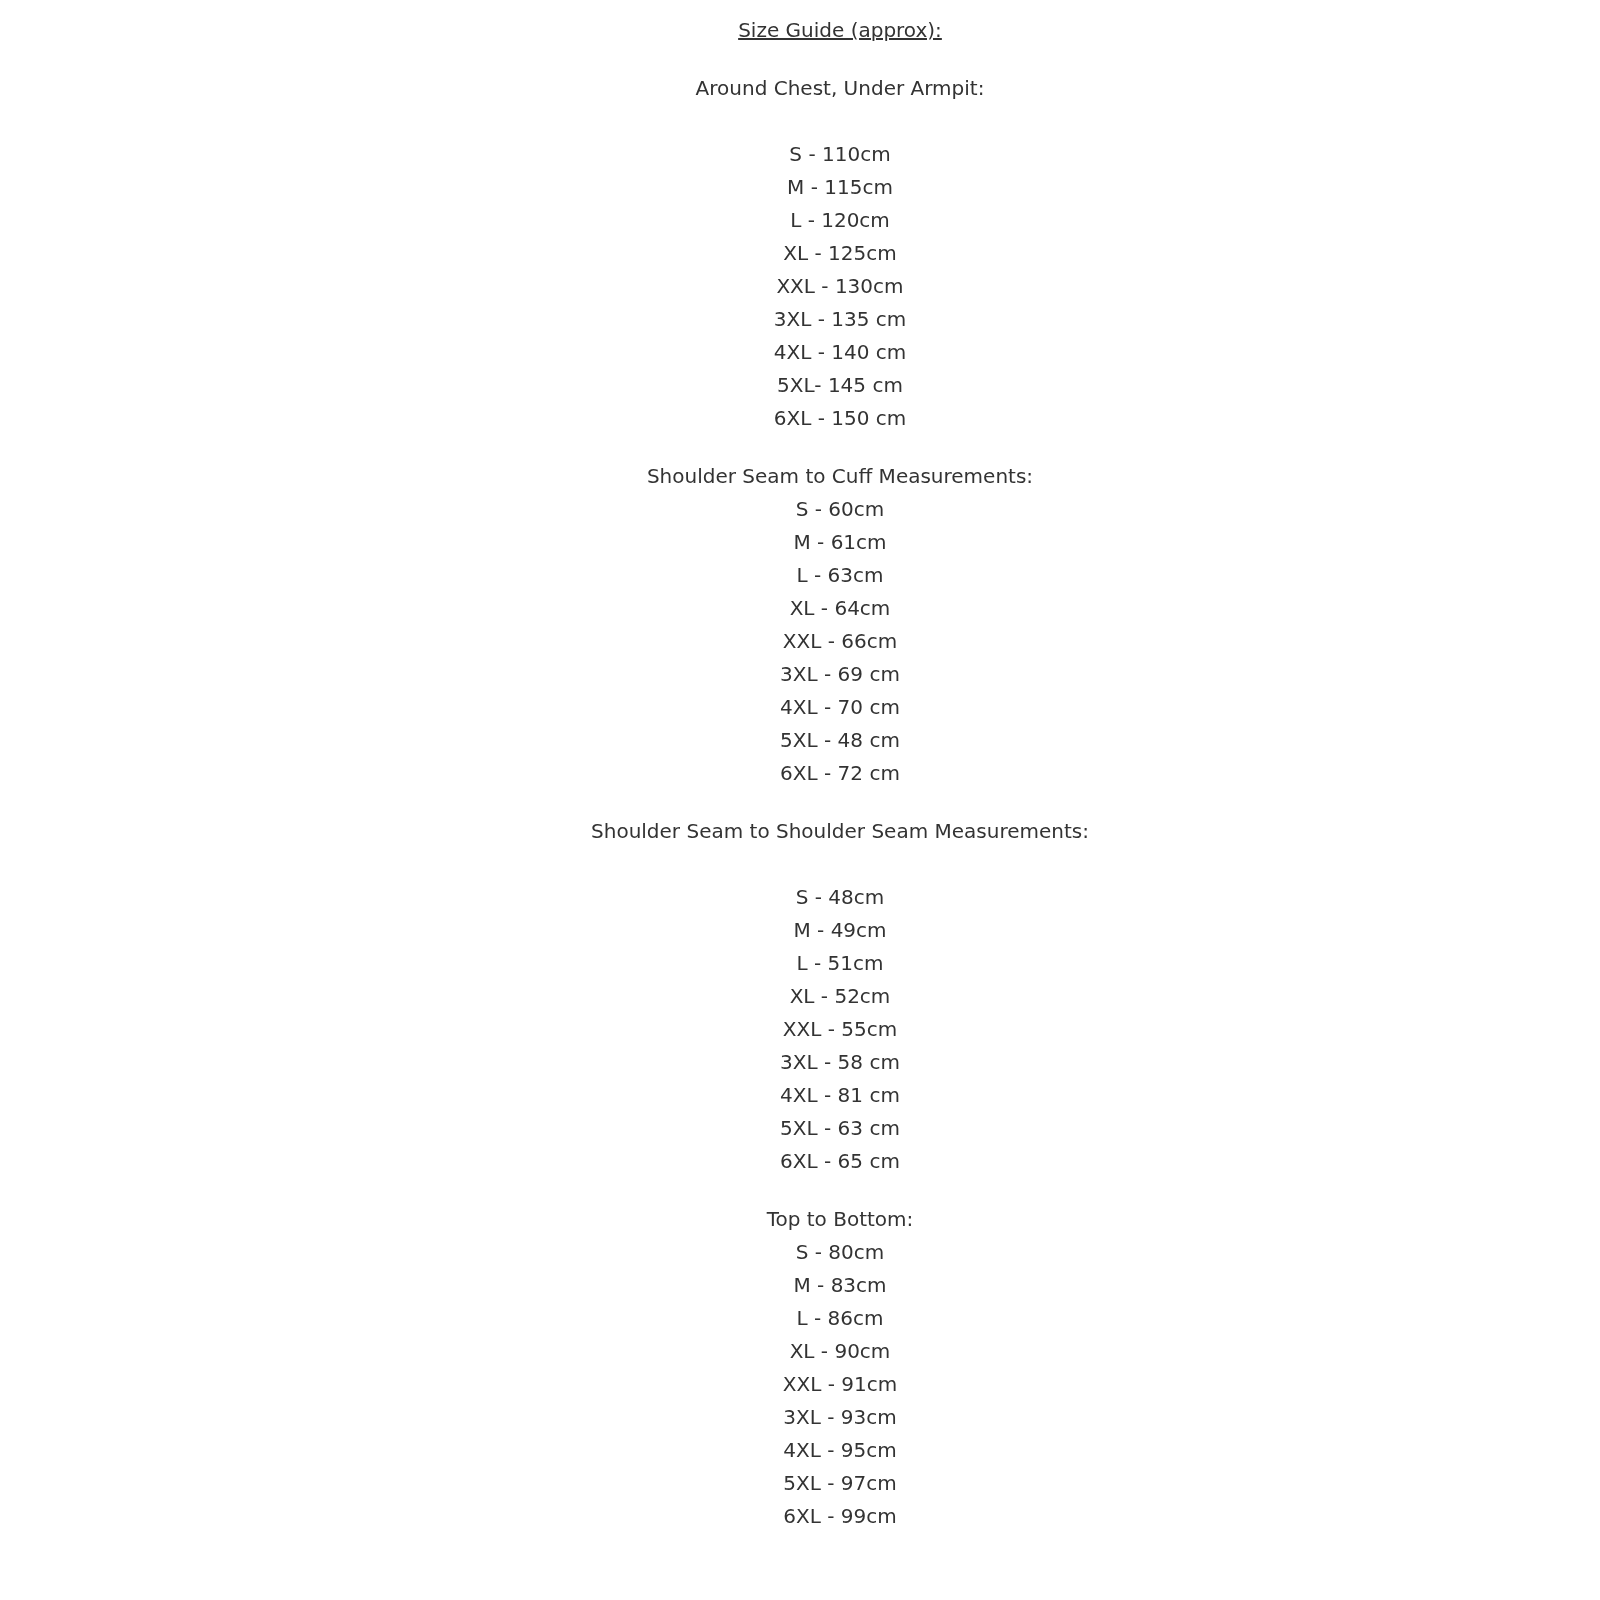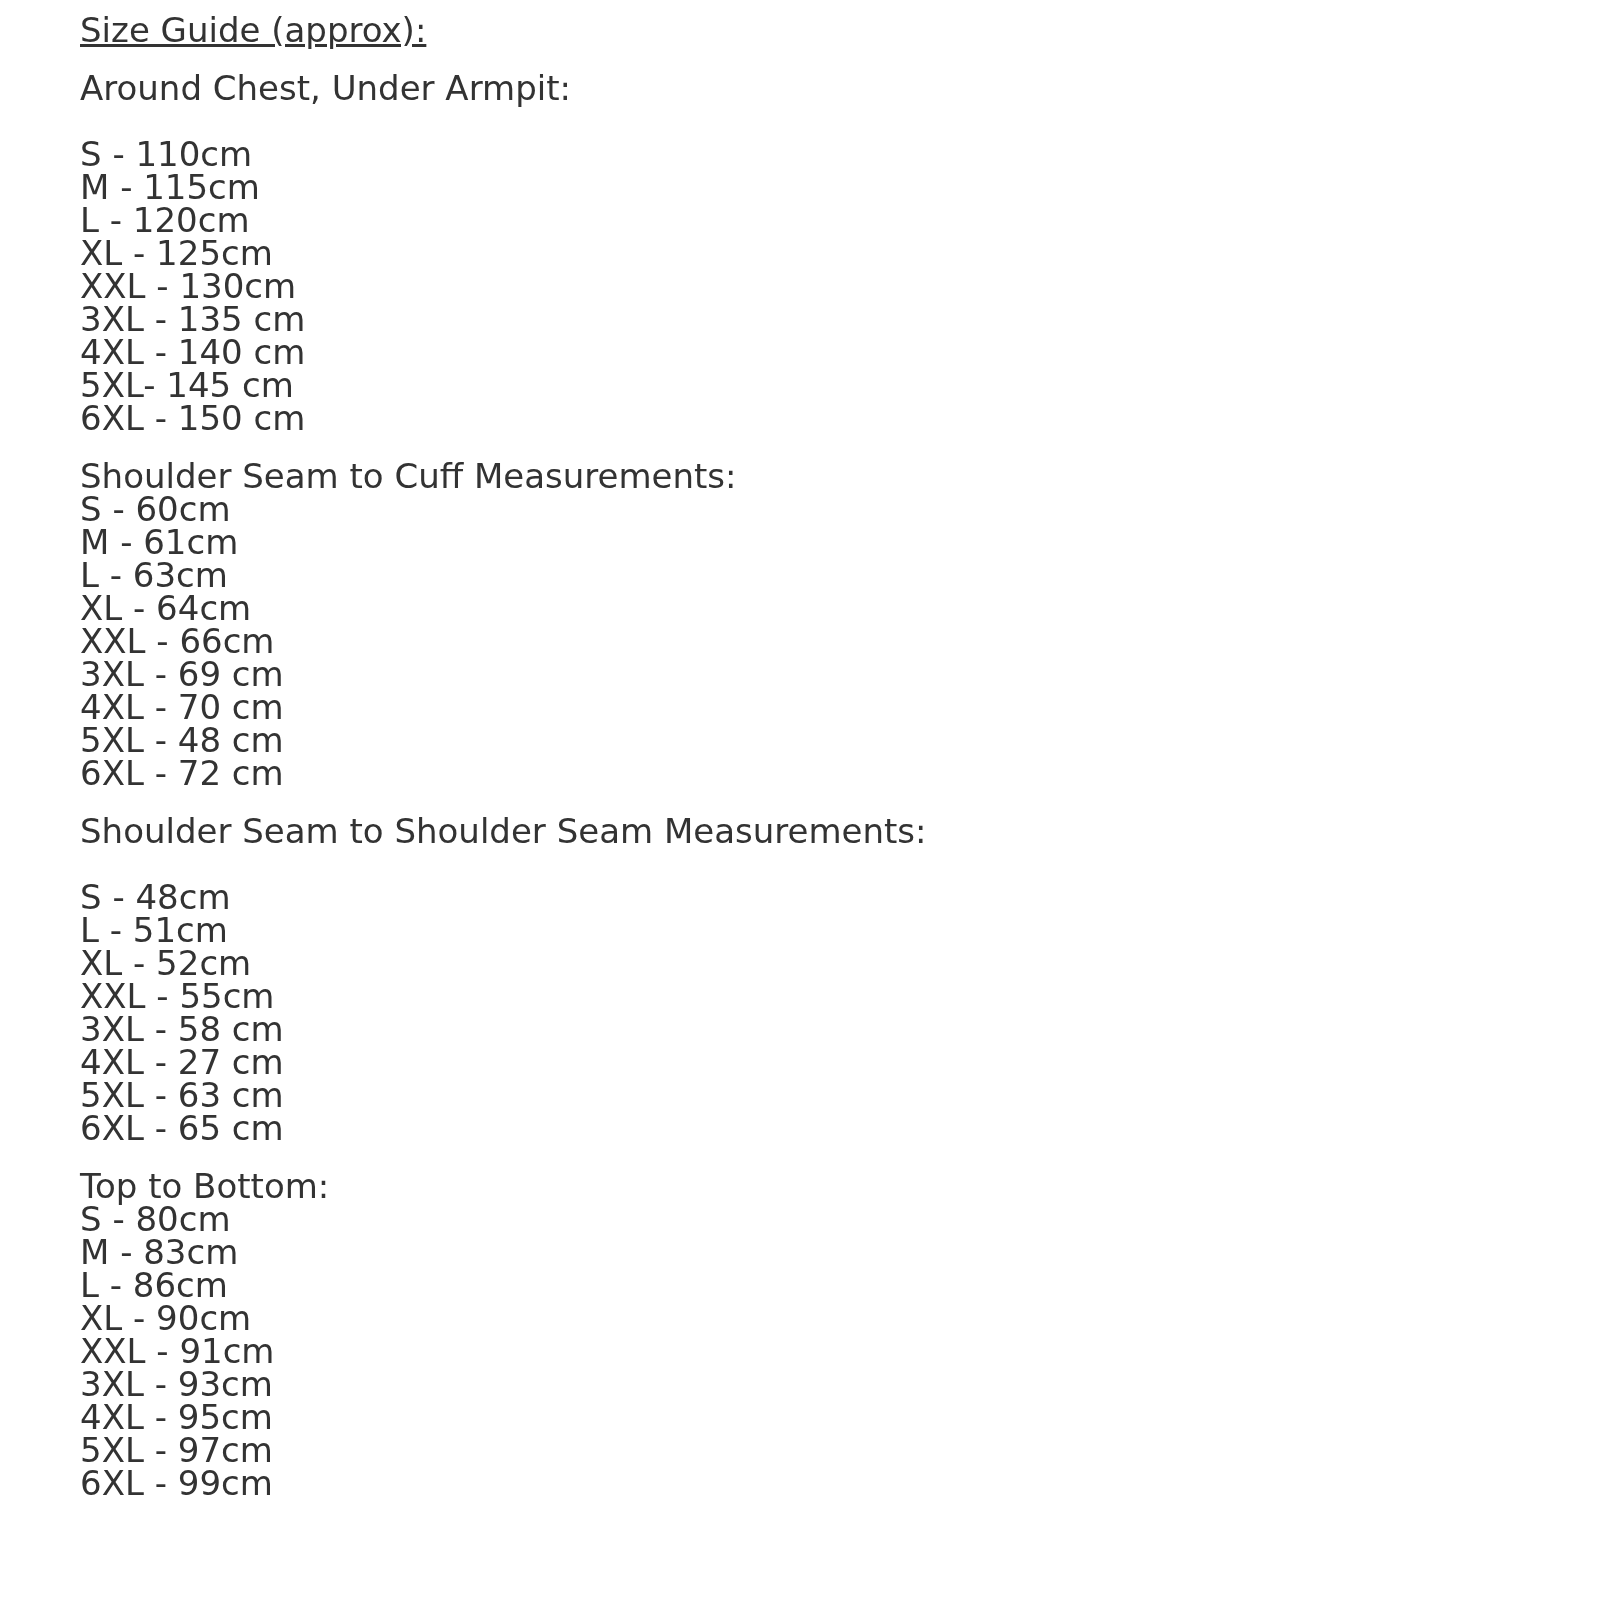--- a/index.html
+++ b/index.html
@@ -10,21 +10,22 @@
   body {
     width: 1600px;
     height: 1600px;
     overflow: hidden;
     font-family: "DejaVu Sans", sans-serif;
     color: #333333;
   }
   .doc {
     margin-left: 80px;   
     padding-top: 14px;
-    font-size: 34px;
+    text-align: center;
+    font-size: 20px;
   }
   .line {
     line-height: 33px;
     white-space: pre;
   }
   .title {
     text-decoration: underline;
   }
   .heading {
     margin-top: 25px;    
@@ -62,25 +63,26 @@
     <div class="line">XXL - 66cm</div>
     <div class="line">3XL - 69 cm</div>
     <div class="line">4XL - 70 cm</div>
     <div class="line">5XL - 48 cm</div>
     <div class="line">6XL - 72 cm</div>
   </section>
 
   <section>
     <div class="line heading gap-below">Shoulder Seam to Shoulder Seam Measurements:</div>
     <div class="line">S - 48cm</div>
+    <div class="line">M - 49cm</div>
     <div class="line">L - 51cm</div>
     <div class="line">XL - 52cm</div>
     <div class="line">XXL - 55cm</div>
     <div class="line">3XL - 58 cm</div>
-    <div class="line">4XL - 27 cm</div>
+    <div class="line">4XL - 81 cm</div>
     <div class="line">5XL - 63 cm</div>
     <div class="line">6XL - 65 cm</div>
   </section>
 
   <section>
     <div class="line heading">Top to Bottom:</div>
     <div class="line">S - 80cm</div>
     <div class="line">M - 83cm</div>
     <div class="line">L - 86cm</div>
     <div class="line">XL - 90cm</div>

